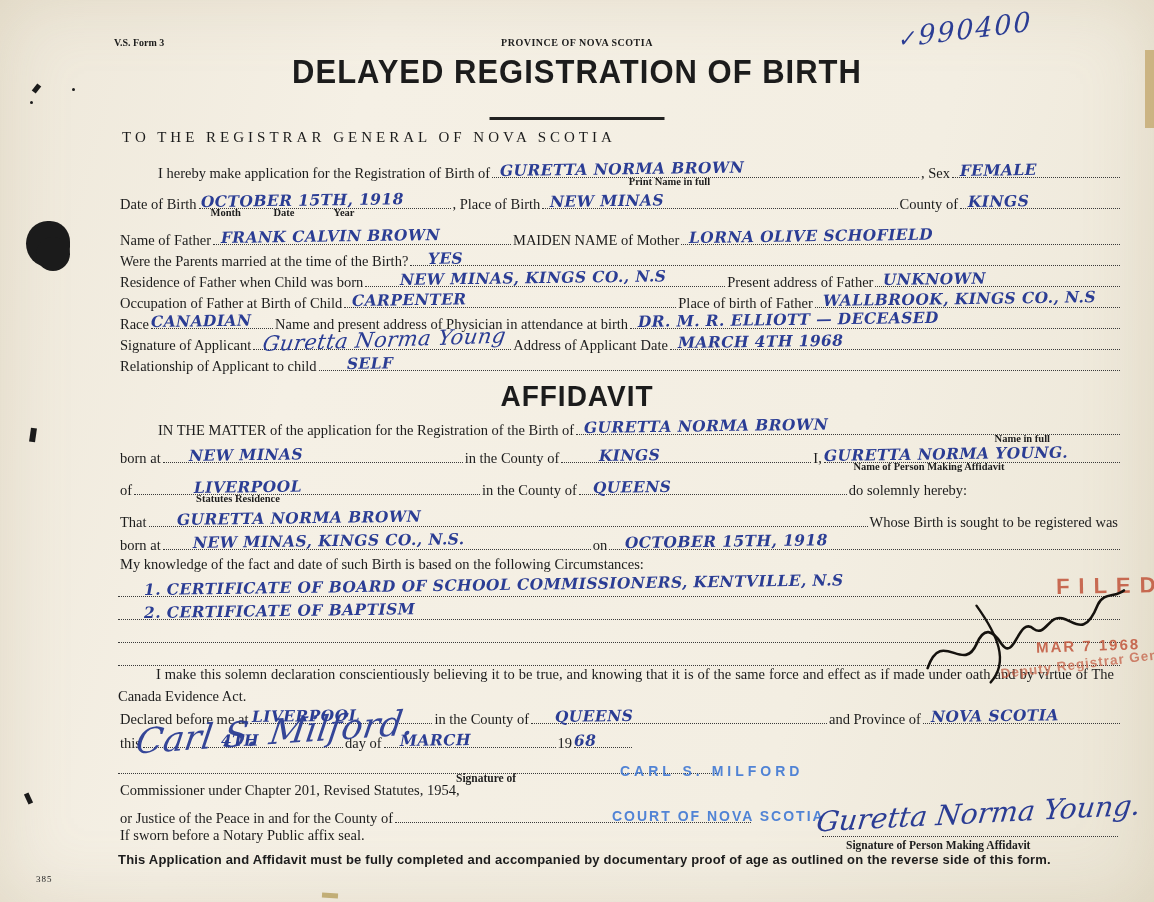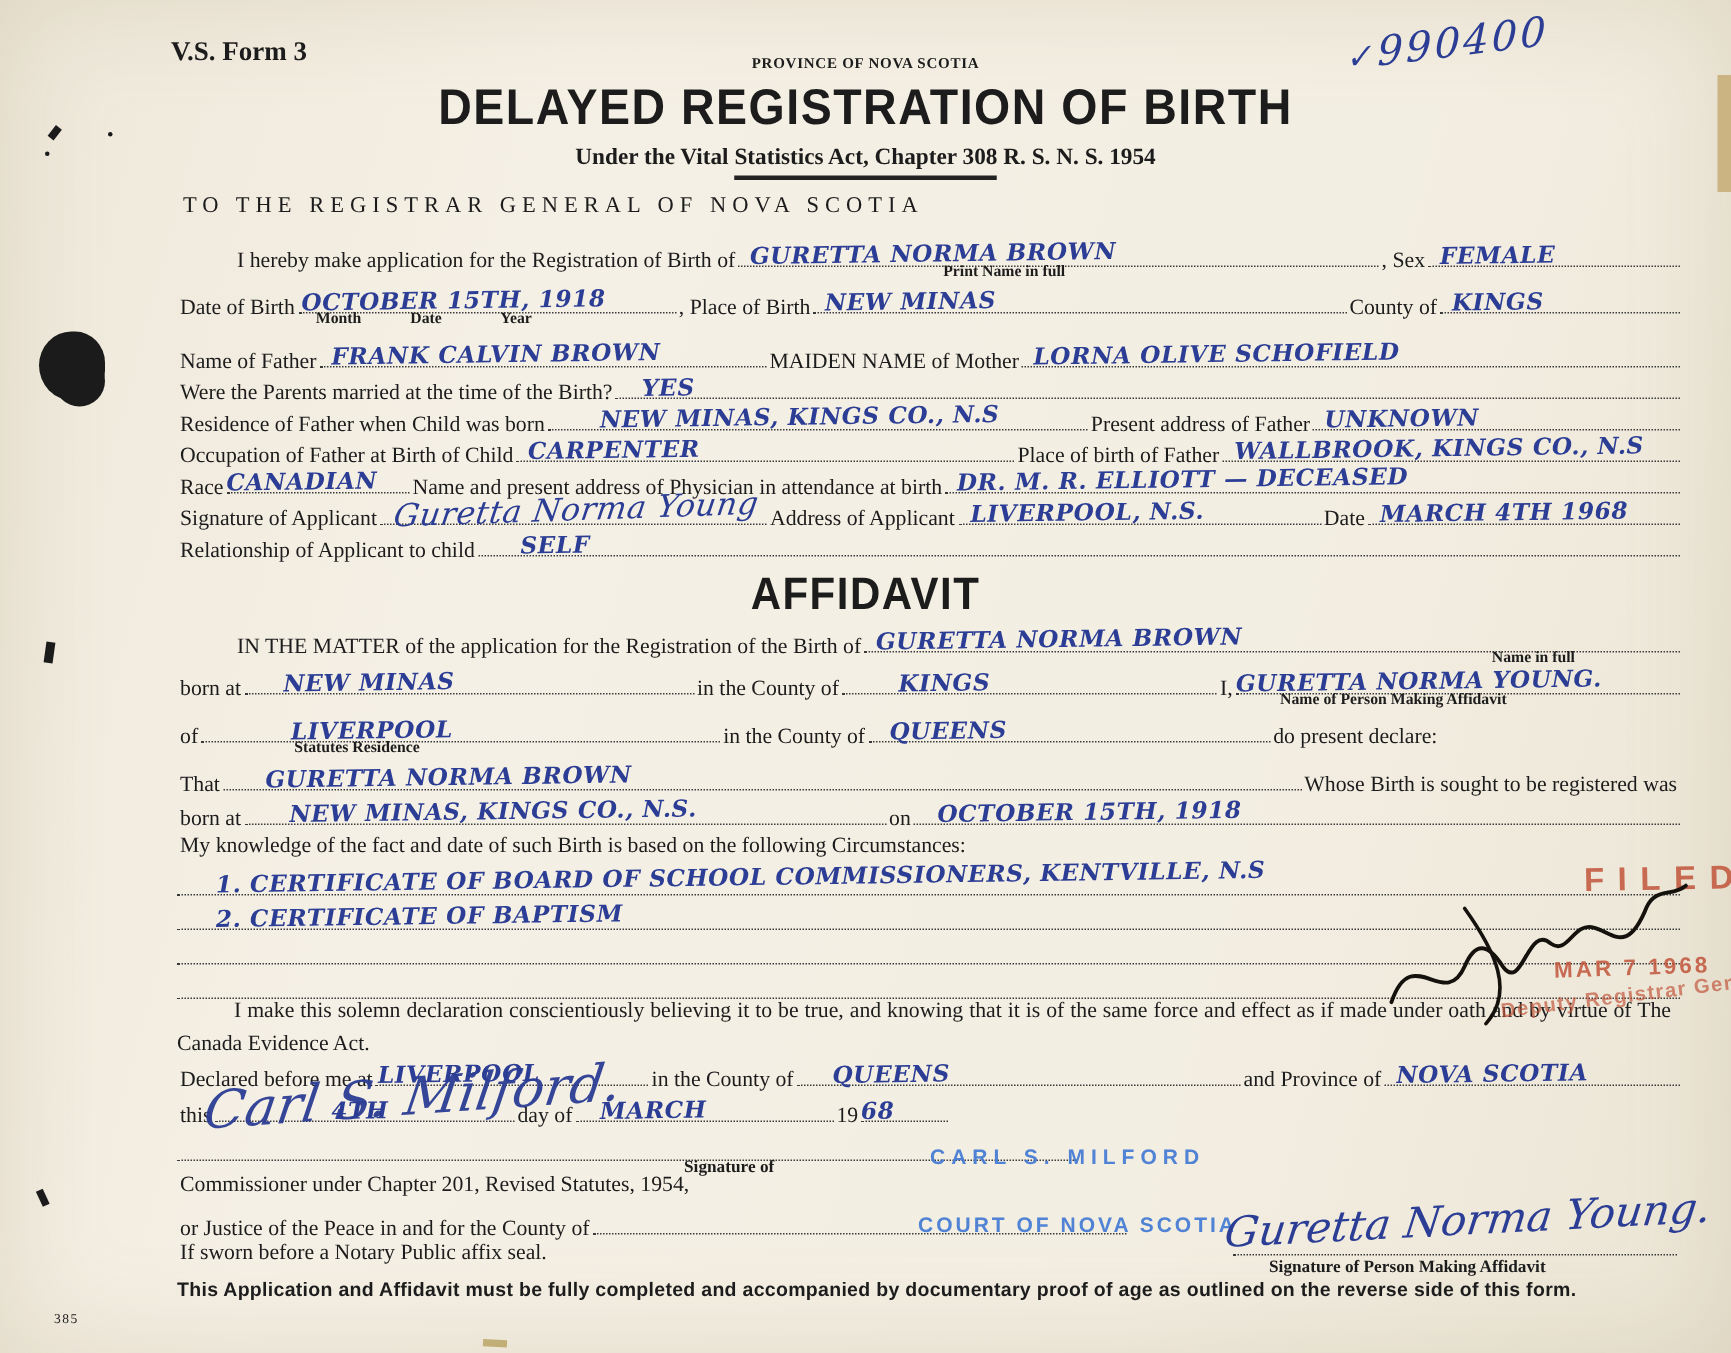--- a/index.html
+++ b/index.html
@@ -27,30 +27,29 @@
       letter-spacing:2px;font-size:14px;white-space:nowrap;}
   .para{position:absolute;left:118px;right:40px;font-size:14.5px;line-height:22px;text-indent:38px;text-align:justify;}
   .mark{position:absolute;background:#1b1b1b;}
   .footer-bold{font-family:"Liberation Sans",sans-serif;font-weight:bold;font-size:13px;letter-spacing:.2px;white-space:nowrap;}
 </style>
 </head>
 <body>
 
 <div class="paper">
 
-  <div class="abs serifb" style="top:24px;left:114px;font-size:18px">V.S. Form 3</div>
+  <div class="abs serifb" style="top:37px;left:114px;font-size:10px">V.S. Form 3</div>
 
   <div class="abs" style="top:14px;left:896px;transform:rotate(-7deg)">
     <span class="sig" style="font-size:22px">✓</span>
     <span class="sig" style="font-size:27px;letter-spacing:2px;transform:skewX(-8deg);display:inline-block">990400</span>
   </div>
 
   <div class="abs center serifb" style="top:37px;font-size:10px;letter-spacing:.5px">PROVINCE OF NOVA SCOTIA</div>
   <div class="abs center title" style="top:54px">DELAYED REGISTRATION OF BIRTH</div>
-  <div class="abs center serifb" style="top:96px;font-size:15.5px">Under the Vital Statistics Act, Chapter 308 R. S. N. S. 1954</div>
   <div class="abs" style="top:117px;left:50%;transform:translateX(-50%);width:175px;height:2.5px;background:#222"></div>
   <div class="abs" style="top:129px;left:122px;font-size:15px;letter-spacing:4px">TO THE REGISTRAR GENERAL OF NOVA SCOTIA</div>
 
   <div class="r ind" style="top:160px">
     <span class="lbl">I hereby make application for the Registration of Birth of</span>
     <span class="blank fill">
       <span class="hw">GURETTA NORMA BROWN</span>
       <span class="hint" style="left:32%">Print Name in full</span>
     </span>
     <span class="lbl">, Sex</span>
@@ -127,23 +126,20 @@
       <span class="hw">DR. M. R. ELLIOTT — DECEASED</span>
     </span>
   </div>
 
   <div class="r" style="top:332px">
     <span class="lbl">Signature of Applicant</span>
     <span class="blank" style="width:258px">
       <span class="hw sig" style="font-size:21px;font-weight:normal;bottom:-7px;transform:skewX(-10deg) rotate(-2deg)">Guretta Norma Young</span>
     </span>
     <span class="lbl">Address of Applicant</span>
-    <span class="blank" style="width:242px">
-      <span class="hw">LIVERPOOL, N.S.</span>
-    </span>
     <span class="lbl">Date</span>
     <span class="blank fill">
       <span class="hw">MARCH 4TH 1968</span>
     </span>
   </div>
 
   <div class="r" style="top:353px">
     <span class="lbl">Relationship of Applicant to child</span>
     <span class="blank fill">
       <span class="hw" style="left:28px">SELF</span>
@@ -179,21 +175,21 @@
   <div class="r" style="top:477px">
     <span class="lbl">of</span>
     <span class="blank" style="width:346px">
       <span class="hw" style="left:60px">LIVERPOOL</span>
       <span class="hint" style="left:62px">Statutes Residence</span>
     </span>
     <span class="lbl">in the County of</span>
     <span class="blank" style="width:268px">
       <span class="hw" style="left:14px">QUEENS</span>
     </span>
-    <span class="lbl">do present declare:</span>
+    <span class="lbl">do solemnly hereby:</span>
   </div>
 
   <div class="r" style="top:509px">
     <span class="lbl">That</span>
     <span class="blank fill">
       <span class="hw" style="left:28px">GURETTA NORMA BROWN</span>
     </span>
     <span class="lbl">Whose Birth is sought to be registered was</span>
   </div>
 

